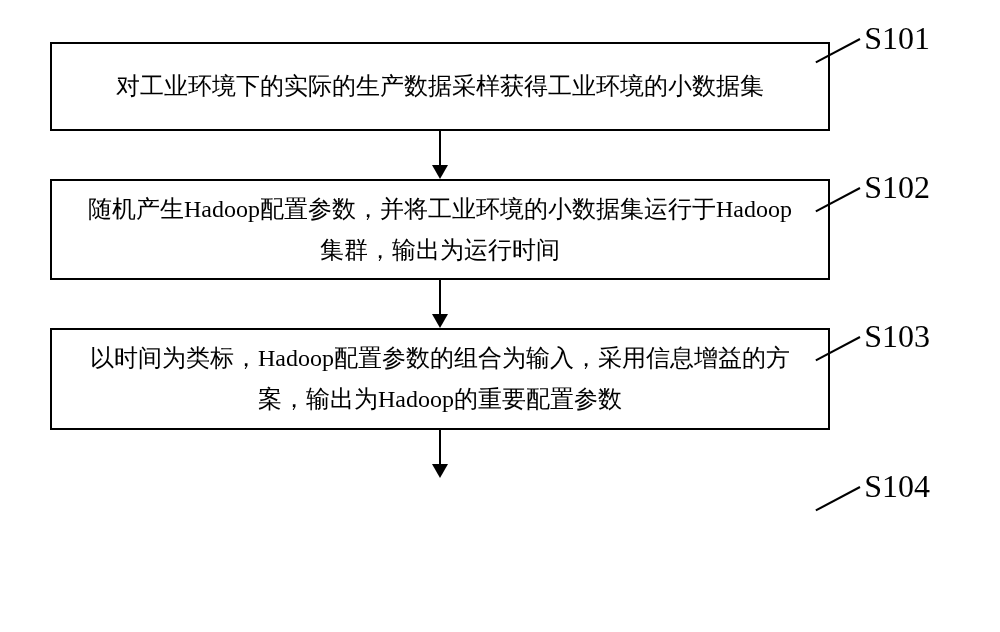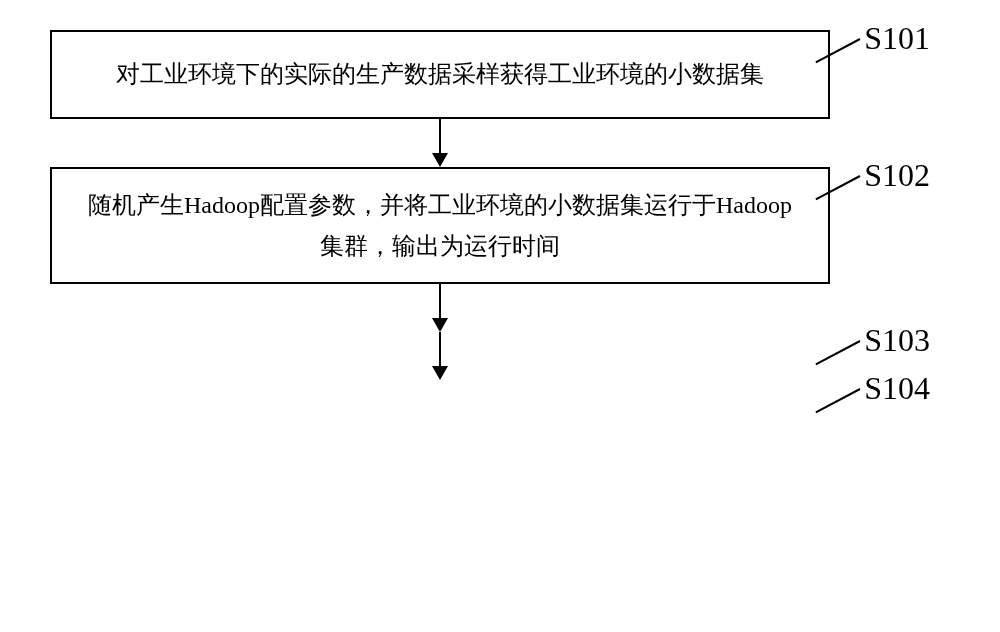--- a/index.html
+++ b/index.html
@@ -22,29 +22,30 @@
       width: 100%;
     }
     .step-row {
       display: flex;
       align-items: flex-start;
       width: 100%;
       position: relative;
     }
     .step-box {
       border: 2px solid #000;
-      padding: 16px 25px;
+      padding: 8px 25px;
       width: 780px;
       text-align: center;
       font-size: 24px;
       line-height: 1.7;
       background: #fff;
     }
     .step-box.single-line {
       padding: 22px 18px;
+      margin-top: 12px;
     }
     .step-label {
       position: absolute;
       right: 20px;
       font-size: 32px;
       font-family: "Times New Roman", serif;
     }
     .arrow {
       display: flex;
       flex-direction: column;
@@ -94,20 +95,23 @@
     <div class="connector-line" style="right:90px; top:8px; width:50px; height:2px; transform:rotate(-28deg); transform-origin:right center;"></div>
     <div class="step-label" style="top:-10px;">S102</div>
   </div>
 
   <div class="arrow">
     <div class="arrow-line"></div>
     <div class="arrow-head"></div>
   </div>
 
   <div class="step-row">
+    <div class="step-box">
+      <span>以时间为类标，Hadoop配置参数的组合为输入，采用信息增益的方案，输出为Hadoop的重要配置参数</span>
+    </div>
     <div class="connector-line" style="right:90px; top:8px; width:50px; height:2px; transform:rotate(-28deg); transform-origin:right center;"></div>
     <div class="step-label" style="top:-10px;">S103</div>
   </div>
 
   <div class="arrow">
     <div class="arrow-line"></div>
     <div class="arrow-head"></div>
   </div>
 
   <div class="step-row">

